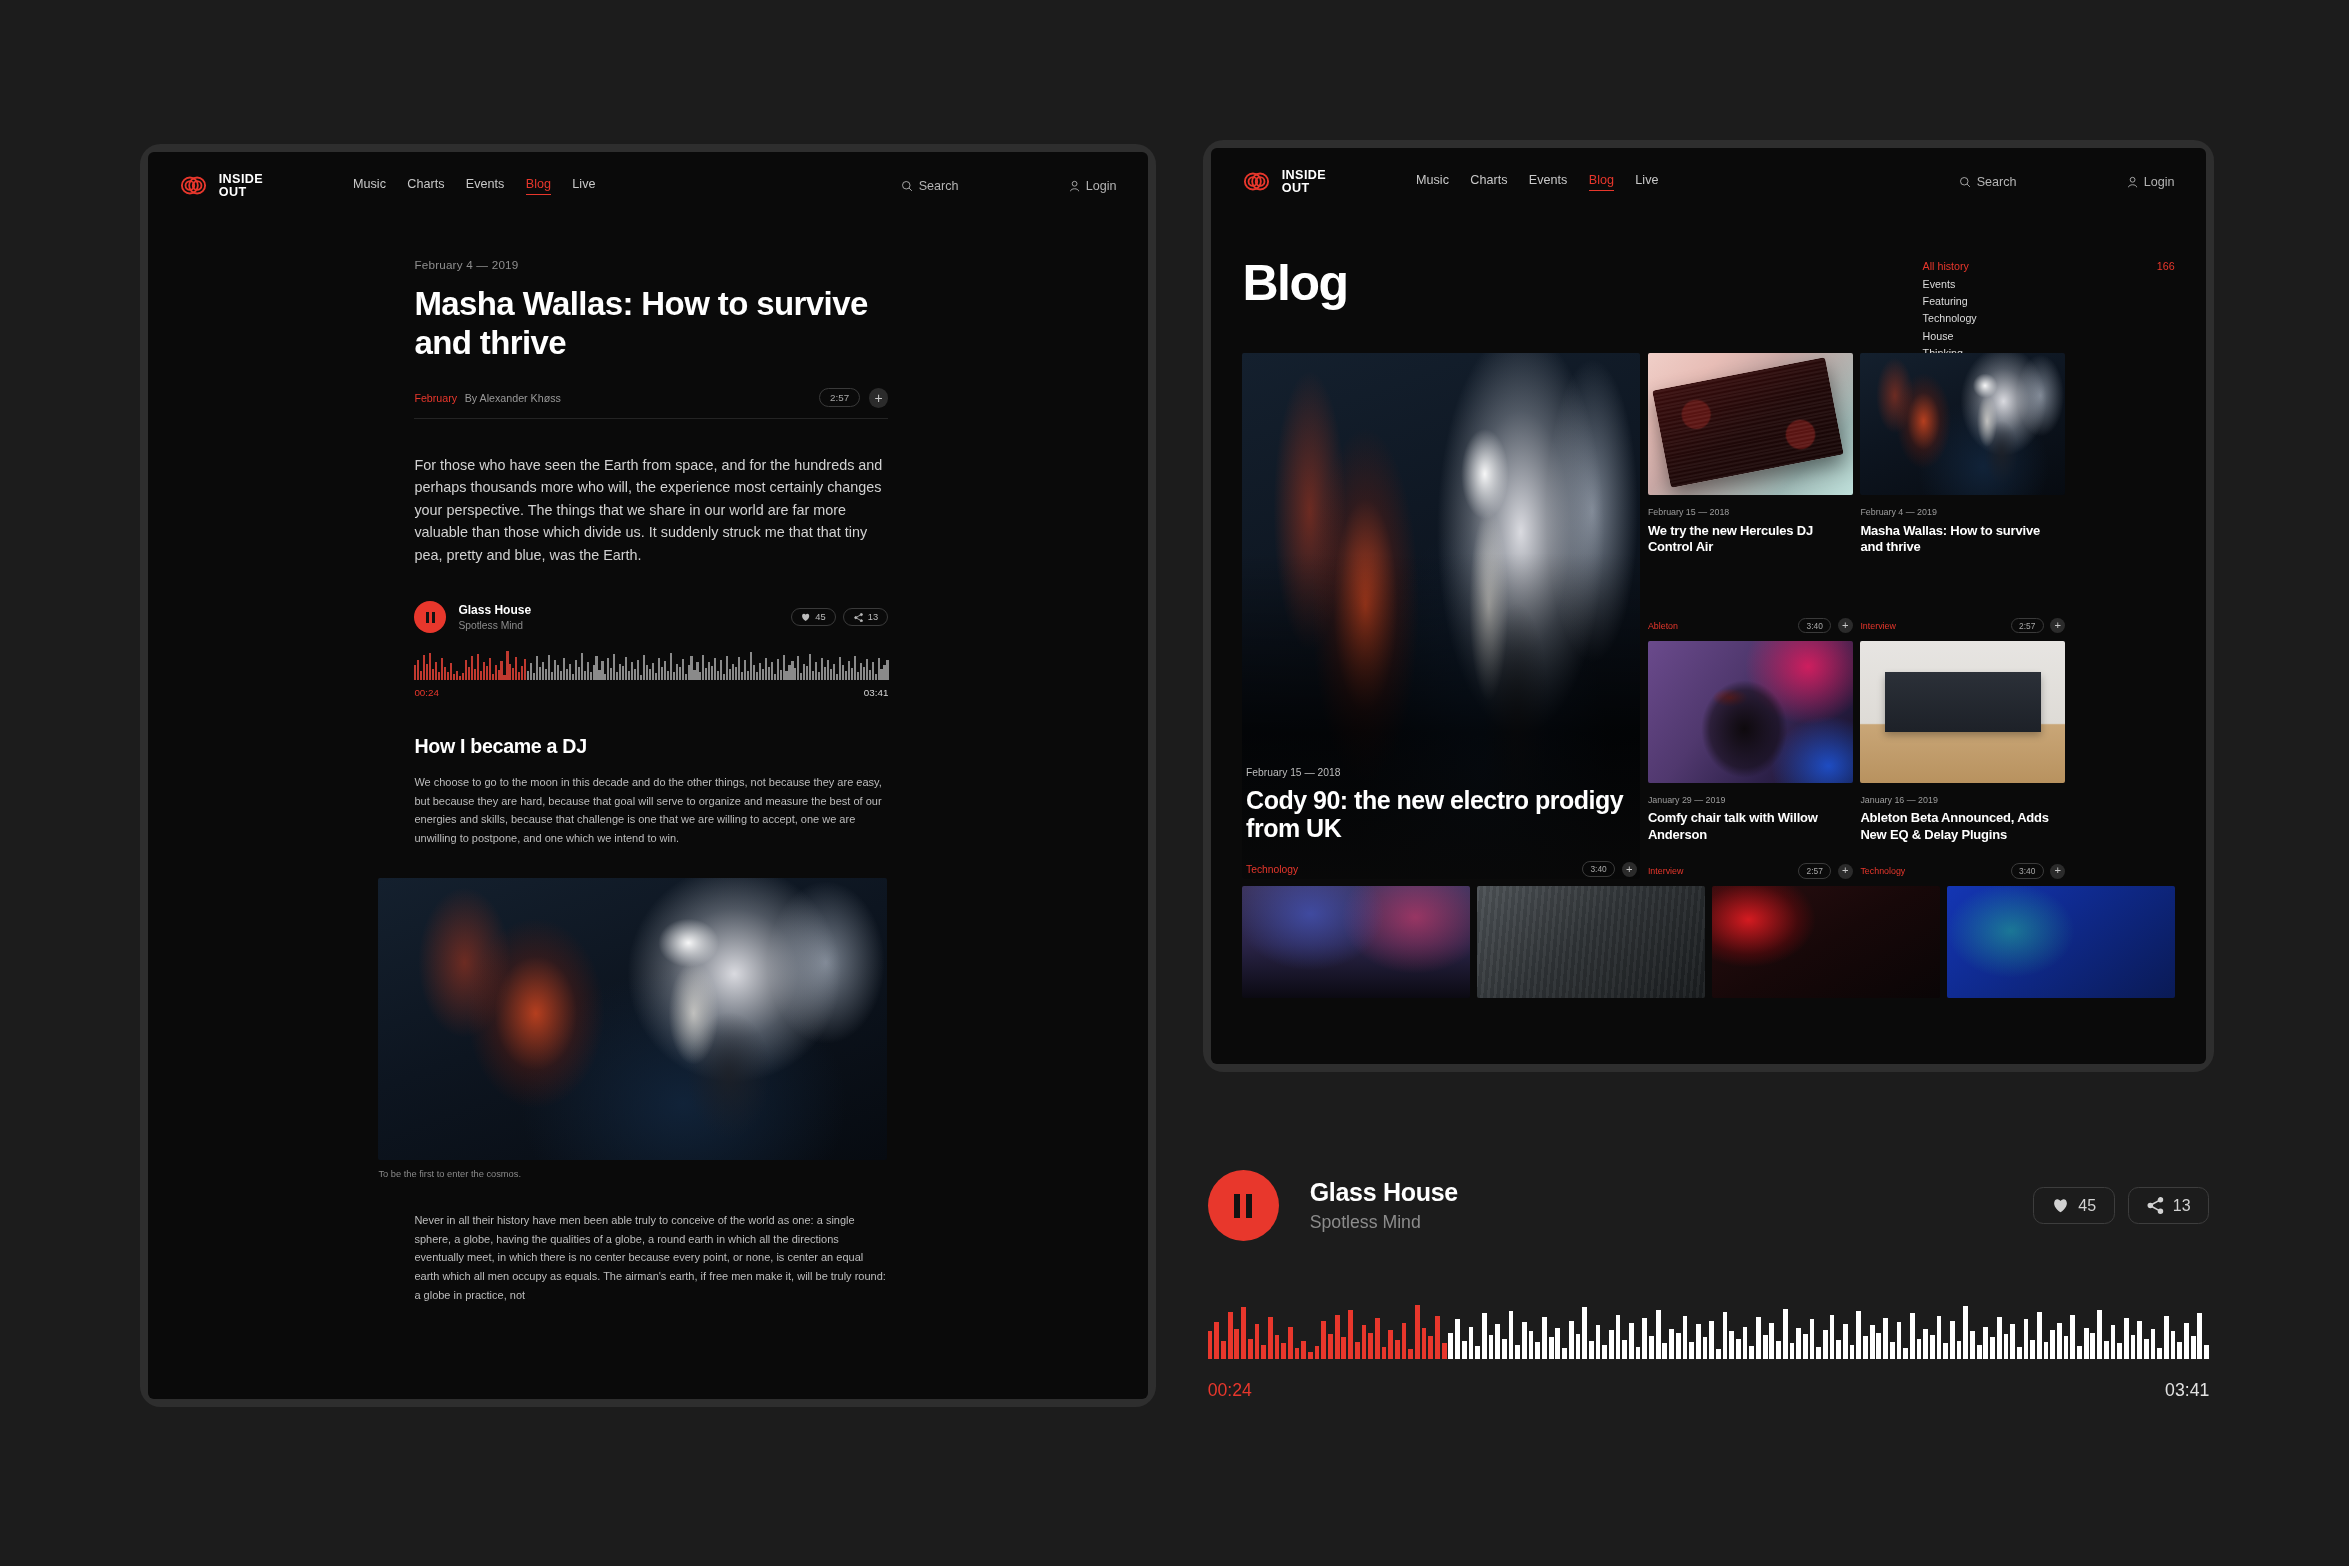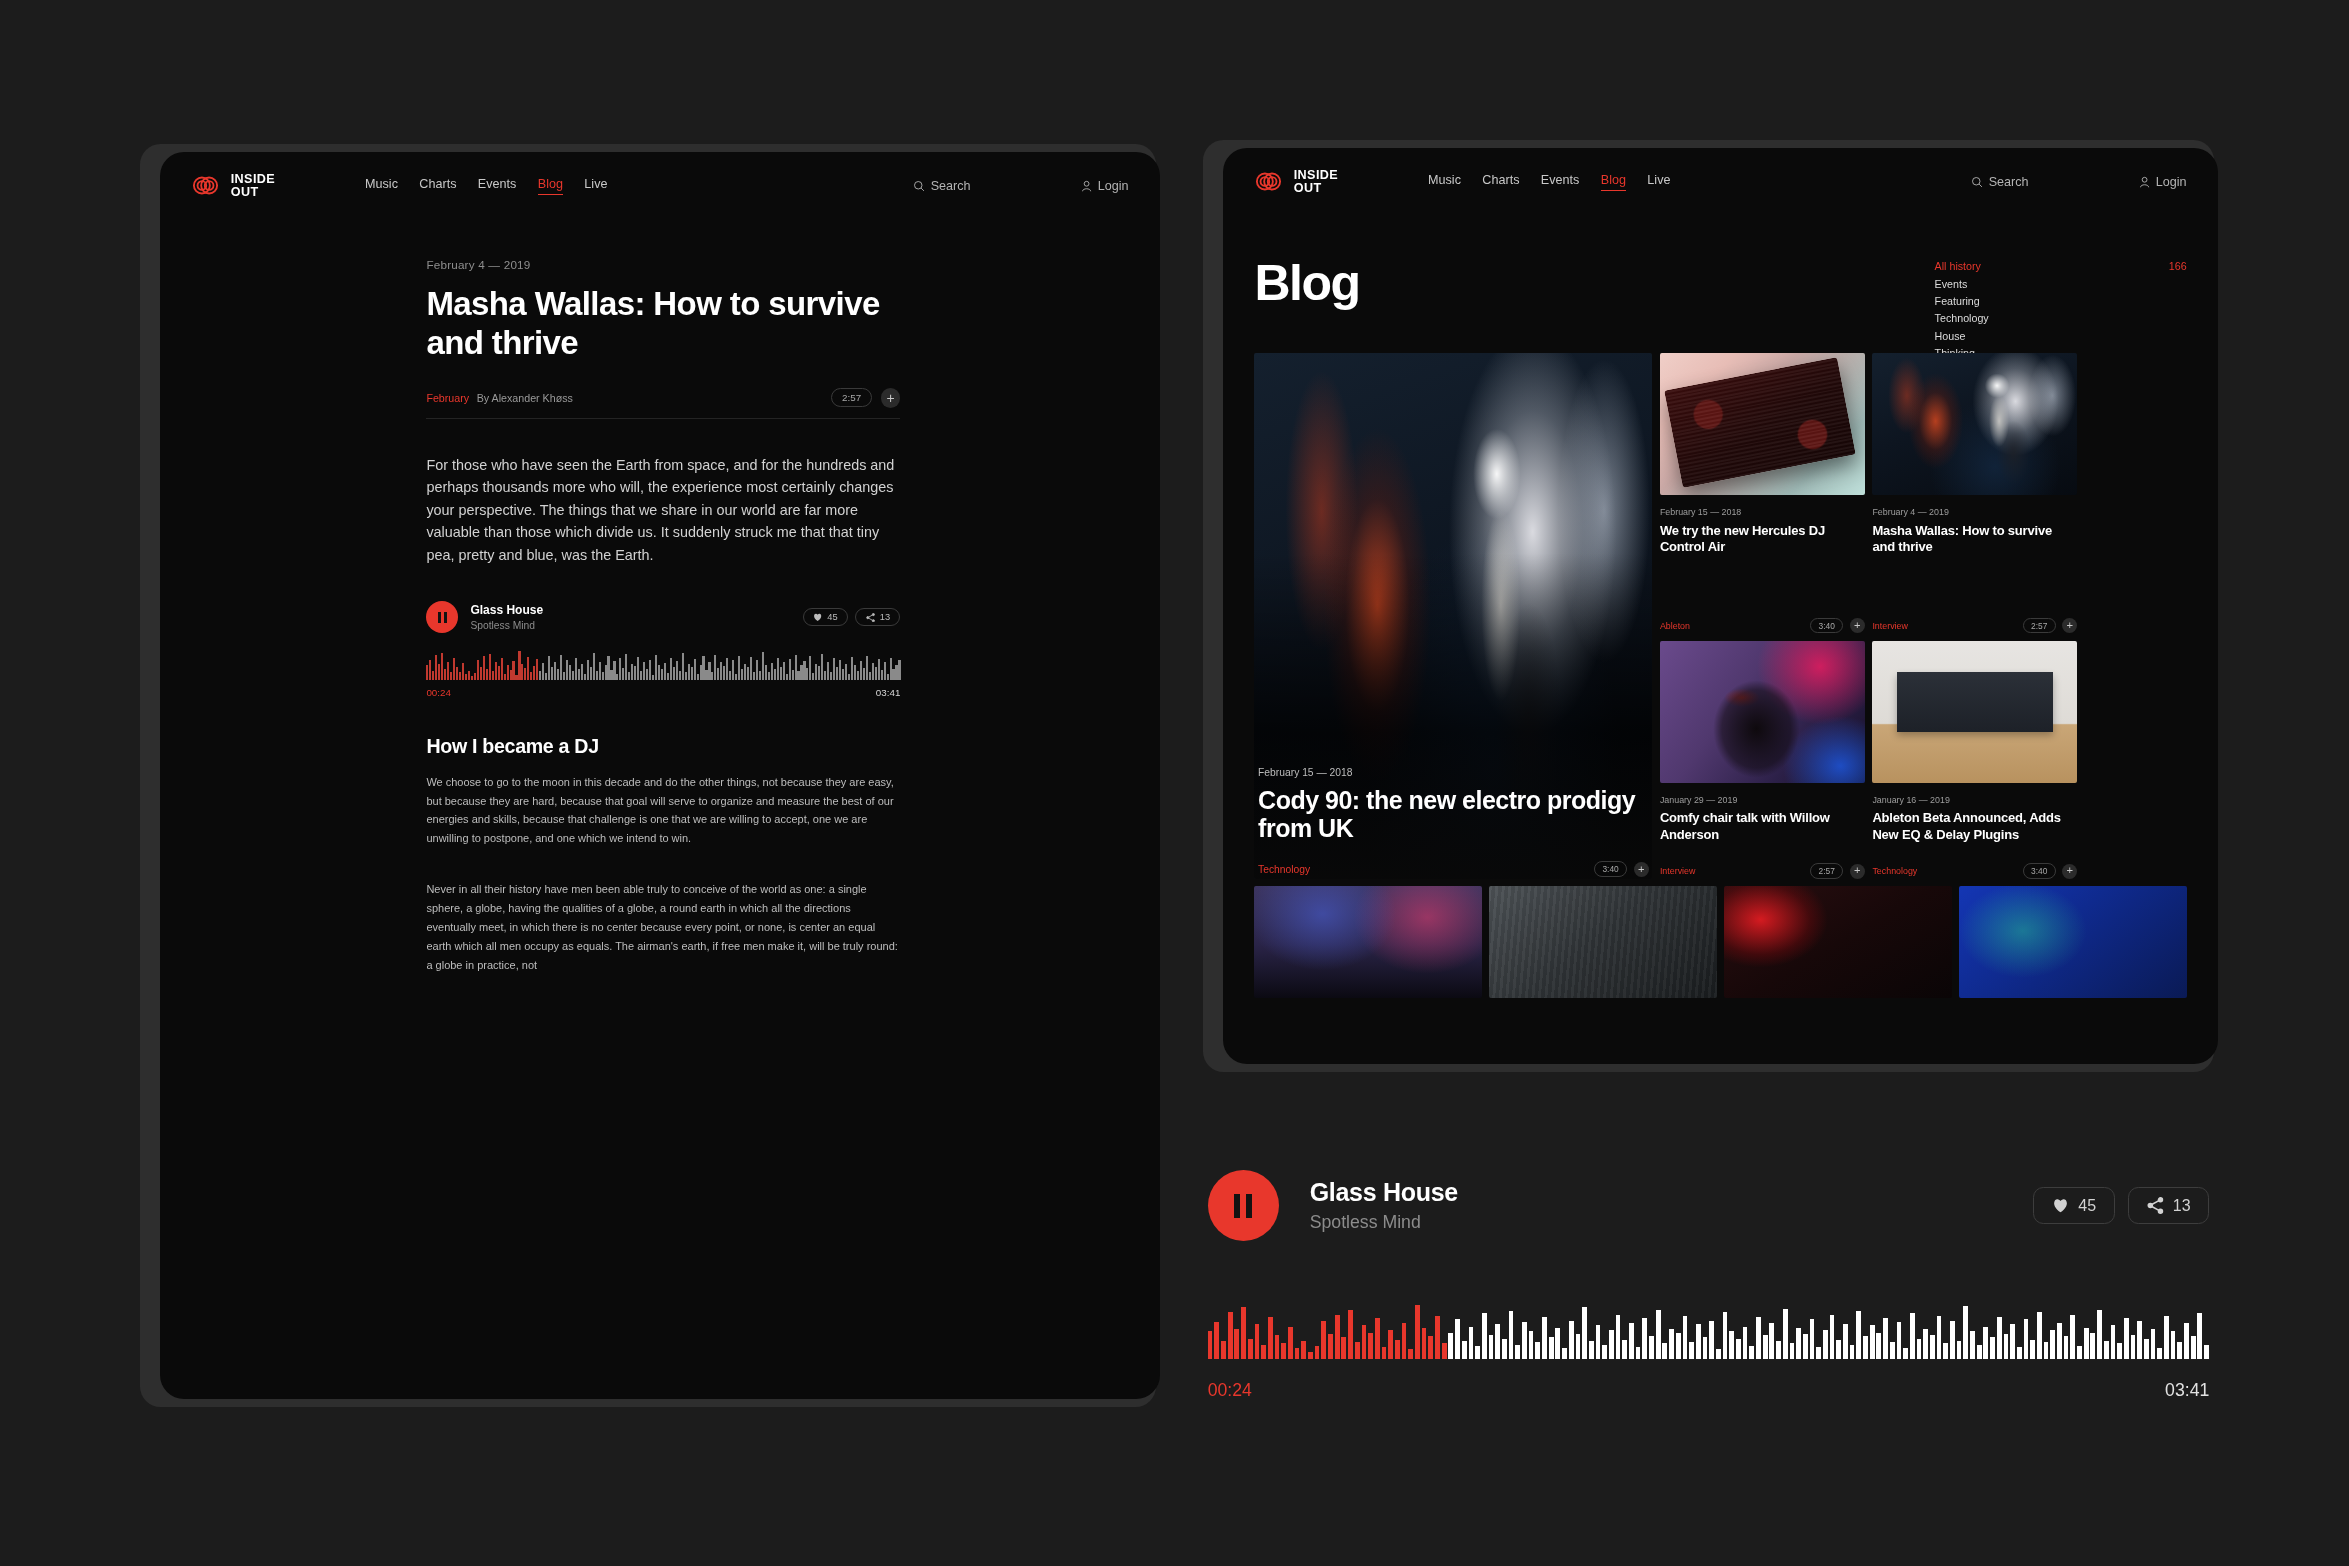--- a/index.html
+++ b/index.html
@@ -14,24 +14,23 @@
   
   .device {
     position: absolute;
     background: #2e2e2e;
     border-radius: 20.5px;
     padding: 8.4px;
   }
   .screen {
     width: 100%; height: 100%;
     background: #0a0a0a;
-    border-radius: 24px;
+    border-radius: 6px;
     overflow: hidden;
     position: relative;
-    margin-left: 12px;
   }
   #device-article { left: 140px; top: 144px; width: 1016px; height: 1263px; }
   #device-blog   { left: 1203px; top: 140px; width: 1011px; height: 932px; }
 
   
   .topnav {
     display: flex; align-items: center;
     height: 67px; padding: 0 31px;
     position: relative;
   }
@@ -538,20 +537,24 @@
             <div class="times">
               <span class="t-cur">00:24</span>
               <span class="t-end">03:41</span>
             </div>
           </div>
 
           <h2 class="h2">How I became a DJ</h2>
           <p class="body-sm" style="margin-top:15px;">We choose to go to the moon in this decade and do the other things, not because they are easy, but because they are hard, because that goal will serve to organize and measure the best of our energies and skills, because that challenge is one that we are willing to accept, one we are unwilling to postpone, and one which we intend to win.</p>
         </div>
 
+        <figure class="figure">
+          <div class="fig-img ph ph-dj"></div>
+          <figcaption class="fig-cap">To be the first to enter the cosmos.</figcaption>
+        </figure>
 
         <div class="tail-para">
           <p class="body-sm">Never in all their history have men been able truly to conceive of the world as one: a single sphere, a globe, having the qualities of a globe, a round earth in which all the directions eventually meet, in which there is no center because every point, or none, is center an equal earth which all men occupy as equals. The airman's earth, if free men make it, will be truly round: a globe in practice, not</p>
         </div>
       </div>
     </div>
   </div>
 
   <div class="device" id="device-blog">
     <div class="screen">

